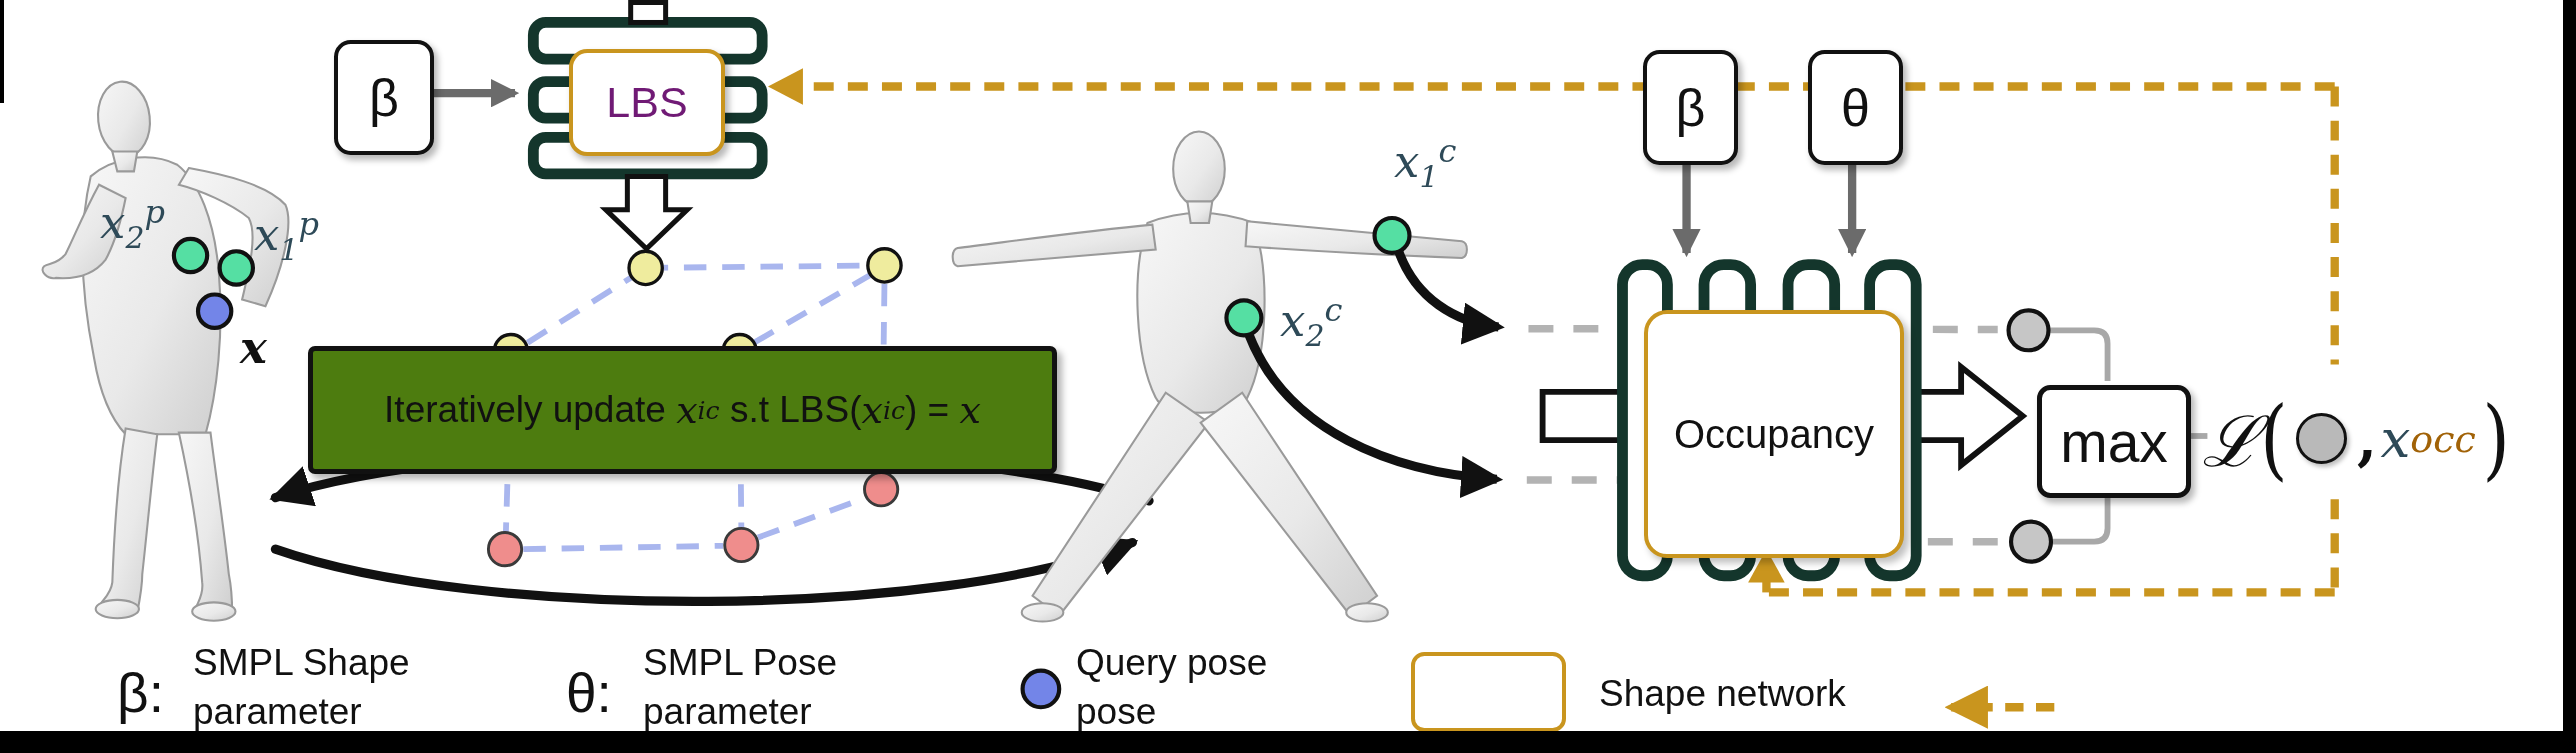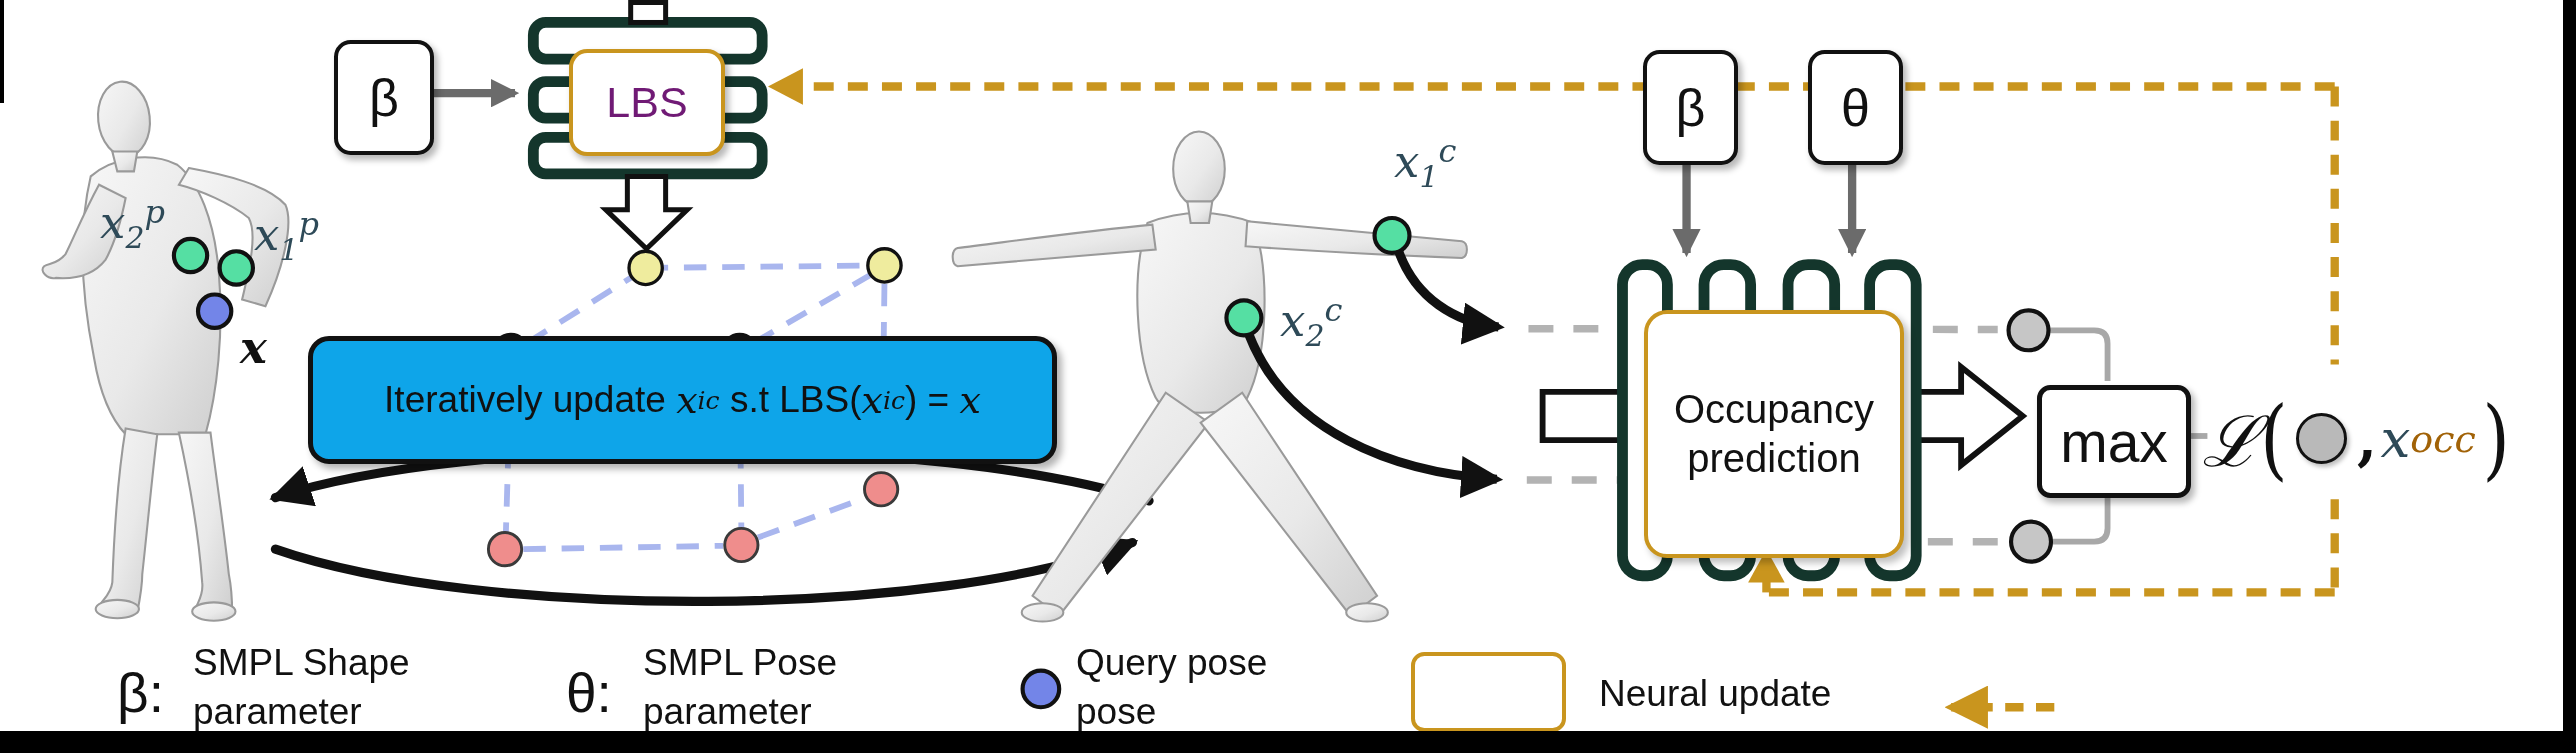--- a/index.html
+++ b/index.html
@@ -16,22 +16,22 @@
   .symbol{font-size:52px;color:#111;line-height:1;}
 
   
   .math{font-family:"DejaVu Serif",serif;font-style:italic;color:#2e4a58;white-space:nowrap;}
   .math .base{font-size:45px;}
   .math .sub{font-size:30px;vertical-align:-10px;}
   .math .sup{font-size:32px;vertical-align:15px;}
   .math-black{color:#111111;}
 
   
-  .iterate{position:absolute;left:308px;top:336px;width:739px;height:118px;background:#0ea5e9;
-           border:5.8px solid #111;border-radius:21px;display:flex;align-items:center;justify-content:center;
+  .iterate{position:absolute;left:308px;top:346px;width:739px;height:118px;background:#4d7c0f;
+           border:5.8px solid #111;border-radius:7px;display:flex;align-items:center;justify-content:center;
            box-shadow:4.2px 5px 7.5px rgba(0,0,0,0.30);font-size:37px;color:#111;white-space:nowrap;}
   .iterate .mx{font-family:"DejaVu Serif",serif;font-style:italic;font-size:38px;}
   .iterate .mxs{font-family:"DejaVu Serif",serif;font-style:italic;font-size:25px;vertical-align:-7.5px;}
   .iterate .mxc{font-family:"DejaVu Serif",serif;font-style:italic;font-size:25px;vertical-align:11.7px;}
 
   
   .occ{position:absolute;left:1644px;top:310px;width:252px;height:240px;background:#fff;
        border:4.2px solid #c9951e;border-radius:23px;display:flex;flex-direction:column;
        align-items:center;justify-content:center;box-shadow:4.2px 5px 7.5px rgba(0,0,0,0.25);
        font-size:40px;color:#111;line-height:1.22;}
@@ -224,21 +224,20 @@
 
   <div class="roundbox" style="left:1643px;top:50px;width:87px;height:107px;">
     <span class="symbol">β</span>
   </div>
   <div class="roundbox" style="left:1808px;top:50px;width:87px;height:107px;">
     <span class="symbol">θ</span>
   </div>
 
   <div class="occ">
     <span>Occupancy</span>
-    <span>prediction</span>
   </div>
 
   <div class="roundbox" style="left:2037px;top:385px;width:144px;height:103px;border-width:5px;border-radius:13.3px;">
     <span style="font-size:57px;color:#111;">max</span>
   </div>
 
   <div class="loss">
     <span class="scriptL">ℒ</span>
     <span class="paren">(</span>
     <span class="dot"></span>
@@ -259,21 +258,21 @@
     <div>SMPL Pose</div>
     <div>parameter</div>
   </div>
 
   <div class="leg-txt" style="left:1076px;top:639px;">
     <div>Query pose</div>
     <div>pose</div>
   </div>
 
   <div class="abs" style="left:1411px;top:652px;width:147px;height:72px;border:4.2px solid #c9951e;border-radius:13.3px;background:#fff;"></div>
-  <div class="leg-txt" style="left:1599px;top:670px;">Neural update</div>
+  <div class="leg-txt" style="left:1599px;top:670px;">Shape network</div>
 
 
   <div class="edge" style="left:0;top:0;width:4.2px;height:103px;"></div>
   <div class="edge" style="left:2563px;top:0;width:13.3px;height:753px;"></div>
   <div class="edge" style="left:0;top:731px;width:2576px;height:22.5px;"></div>
 
 </div>
 
 
 </body></html>

